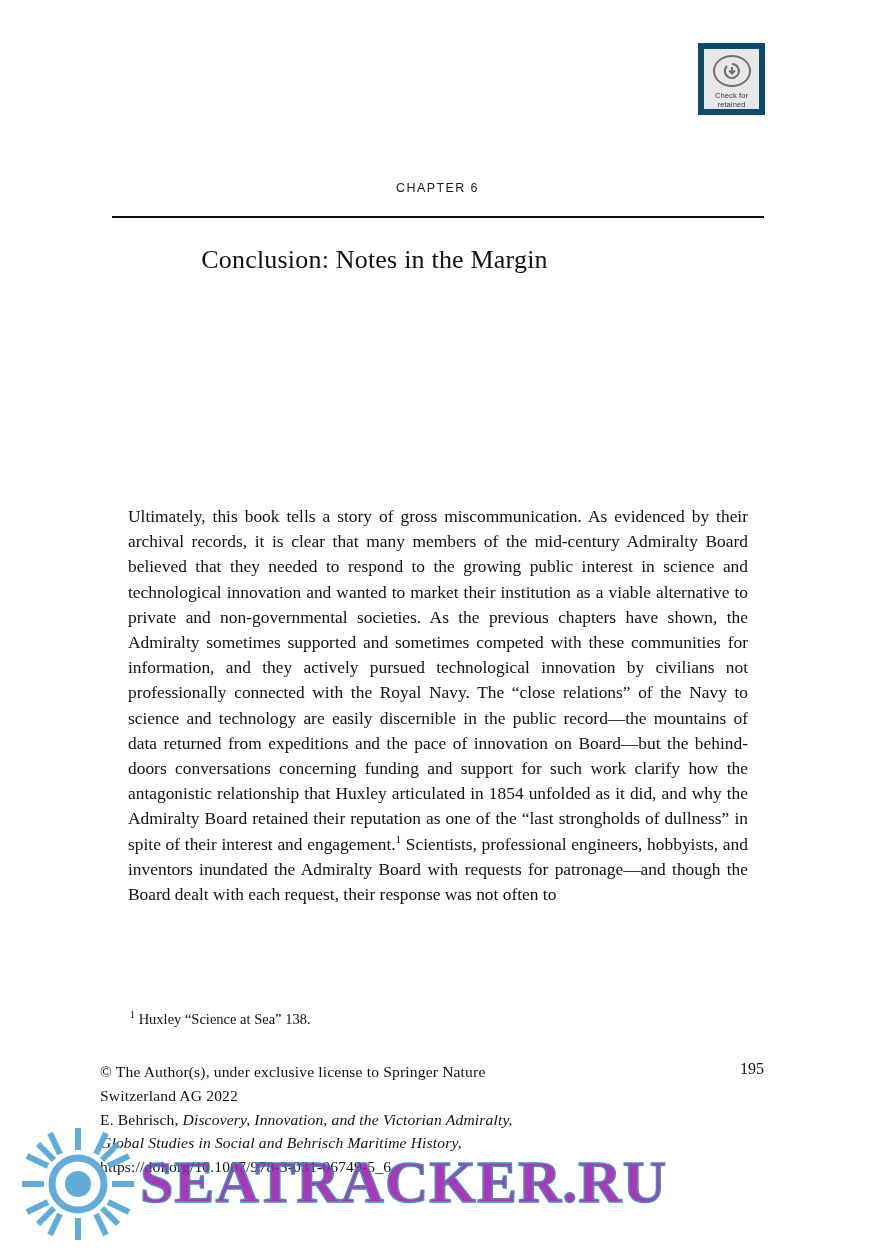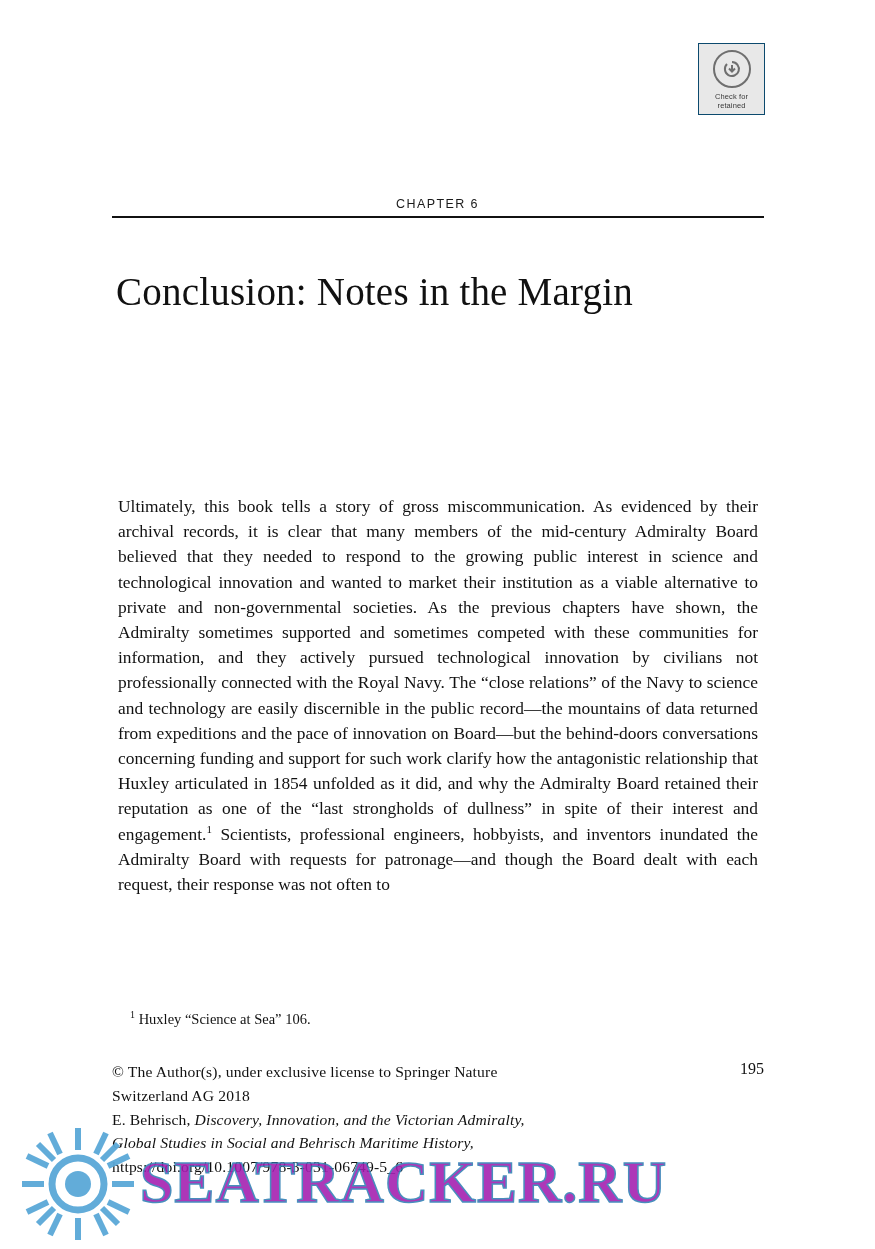--- a/index.html
+++ b/index.html
@@ -24,21 +24,21 @@
   }
 
   
   .updates-badge {
     position: absolute;
     top: 43px;
     left: 698px;
     width: 67px;
     height: 72px;
     background: #e8e8e8;
-    border: 1px solid #0c4a6e;
+    border: 6px solid #0c4a6e;
     display: flex;
     flex-direction: column;
     align-items: center;
     justify-content: flex-start;
     padding-top: 6px;
     box-sizing: border-box;
   }
   .updates-badge .circle {
     width: 34px;
     height: 34px;
@@ -56,21 +56,21 @@
     font-size: 7.5px;
     line-height: 9px;
     color: #3a3a3a;
     text-align: center;
     letter-spacing: 0.1px;
   }
 
   
   .chapter-label {
     position: absolute;
-    top: 197px;
+    top: 181px;
     left: 0;
     width: 875px;
     text-align: center;
     font-family: "Liberation Sans", sans-serif;
     font-size: 12.5px;
     letter-spacing: 1.4px;
     color: #1a1a1a;
   }
   .rule {
     position: absolute;
@@ -80,41 +80,40 @@
     height: 2px;
     background: #111111;
   }
   .chapter-title {
     position: absolute;
     top: 245px;
     left: 0;
     width: 749px;
     text-align: center;
     font-family: "Liberation Serif", serif;
-    font-size: 39px;
+    font-size: 26px;
     font-weight: 400;
     letter-spacing: 0.2px;
     color: #111111;
-    margin-top: 24px;
   }
 
   
   .body-block {
     position: absolute;
     top: 488px;
     left: 112px;
     width: 652px;
     font-size: 17.4px;
     line-height: 25.2px;
     text-align: justify;
     text-justify: inter-word;
     color: #111111;
     hyphens: manual;
   }
-  .body-block p { margin: 6px; }
+  .body-block p { margin: 16px; }
   sup.fn {
     font-size: 11px;
     vertical-align: super;
     line-height: 0;
   }
 
   
   .footnote-rule {
     position: absolute;
     top: 999px;
@@ -136,21 +135,21 @@
   .footnote sup {
     font-size: 10px;
     vertical-align: super;
     line-height: 0;
   }
 
   
   .copyright {
     position: absolute;
     top: 1060px;
-    left: 112px;
+    left: 100px;
     width: 560px;
     font-size: 15.6px;
     line-height: 23.8px;
     color: #111111;
     letter-spacing: 0.15px;
   }
   .copyright .it { font-style: italic; }
   .page-number {
     position: absolute;
     top: 1060px;
@@ -210,26 +209,26 @@
   <div class="rule"></div>
   <div class="chapter-title">Conclusion: Notes in the Margin</div>
 
   <div class="body-block">
     <p><span>Ultimately, this book tells a story of gross miscommunication. As evidenced by their archival records, it is clear that many members of the mid-century Admiralty Board believed that they needed to respond to the growing public interest in science and technological innovation and wanted to market their institution as a viable alternative to private and non-governmental societies. As the previous chapters have shown, the Admiralty sometimes supported and sometimes competed with these communities for information, and they actively pursued technological innovation by civilians not professionally connected with the Royal Navy. The “close relations” of the Navy to science and technology are easily discernible in the public record—the mountains of data returned from expeditions and the pace of innovation on Board—but the behind-doors conversations concerning funding and support for such work clarify how the antagonistic relationship that Huxley articulated in 1854 unfolded as it did, and why the Admiralty Board retained their reputation as one of the “last strongholds of dullness” in spite of their interest and engagement.</span><sup class="fn">1</sup><span> Scientists, professional engineers, hobbyists, and inventors inundated the Admiralty Board with requests for patronage—and though the Board dealt with each request, their response was not often to</span></p>
   </div>
 
   <div class="footnote-rule"></div>
   <div class="footnote">
     <sup>1</sup>
-    <span>Huxley “Science at Sea” 106.</span>
+    <span>Huxley “Science at Sea” 138.</span>
   </div>
 
   <div class="copyright">
     <div>© The Author(s), under exclusive license to Springer Nature</div>
-    <div>Switzerland AG 2018</div>
+    <div>Switzerland AG 2022</div>
     <div><span>E. Behrisch, </span><span class="it">Discovery, Innovation, and the Victorian Admiralty,</span></div>
     <div class="it">Global Studies in Social and Behrisch Maritime History,</div>
     <div>https://doi.org/10.1007/978-3-031-06749-5_6</div>
   </div>
 
   <div class="page-number">195</div>
 
   <div class="watermark"></div>
   <div class="wm-sun">
     <svg width="120" height="120" viewBox="0 0 120 120" aria-hidden="true">

